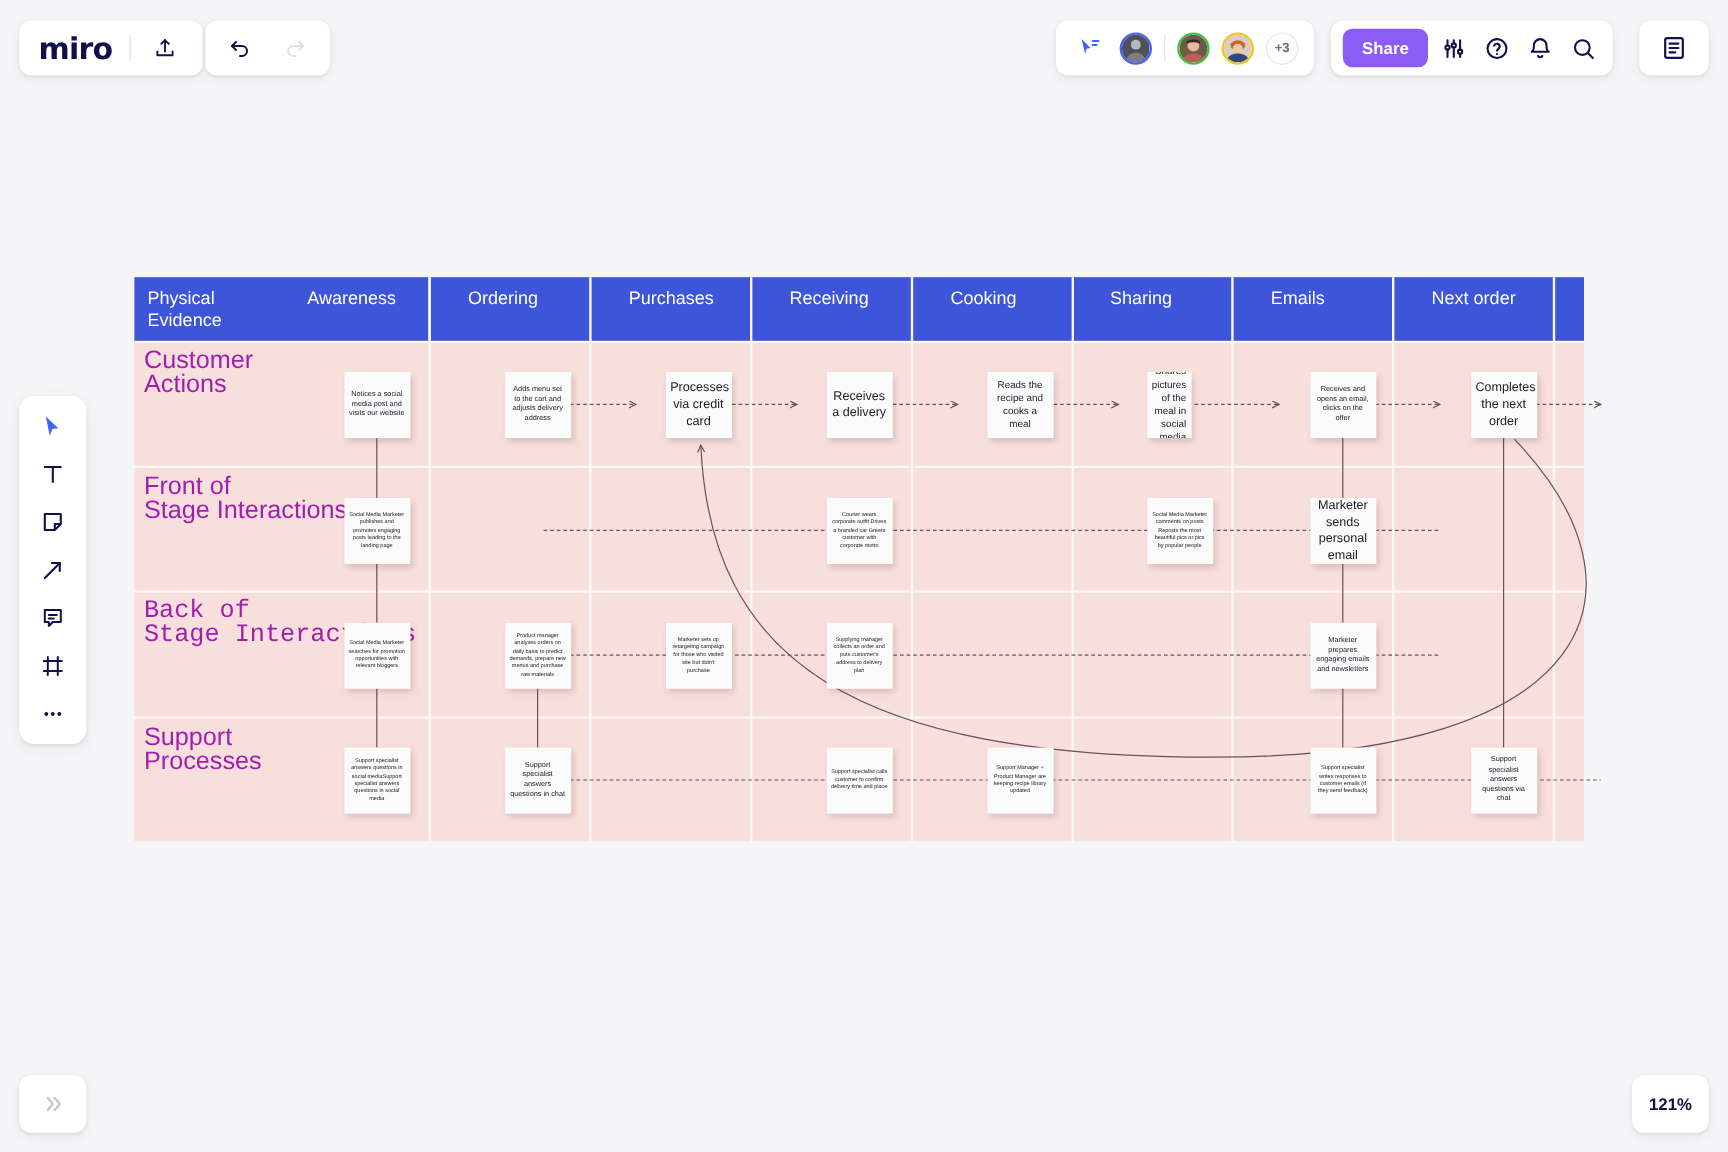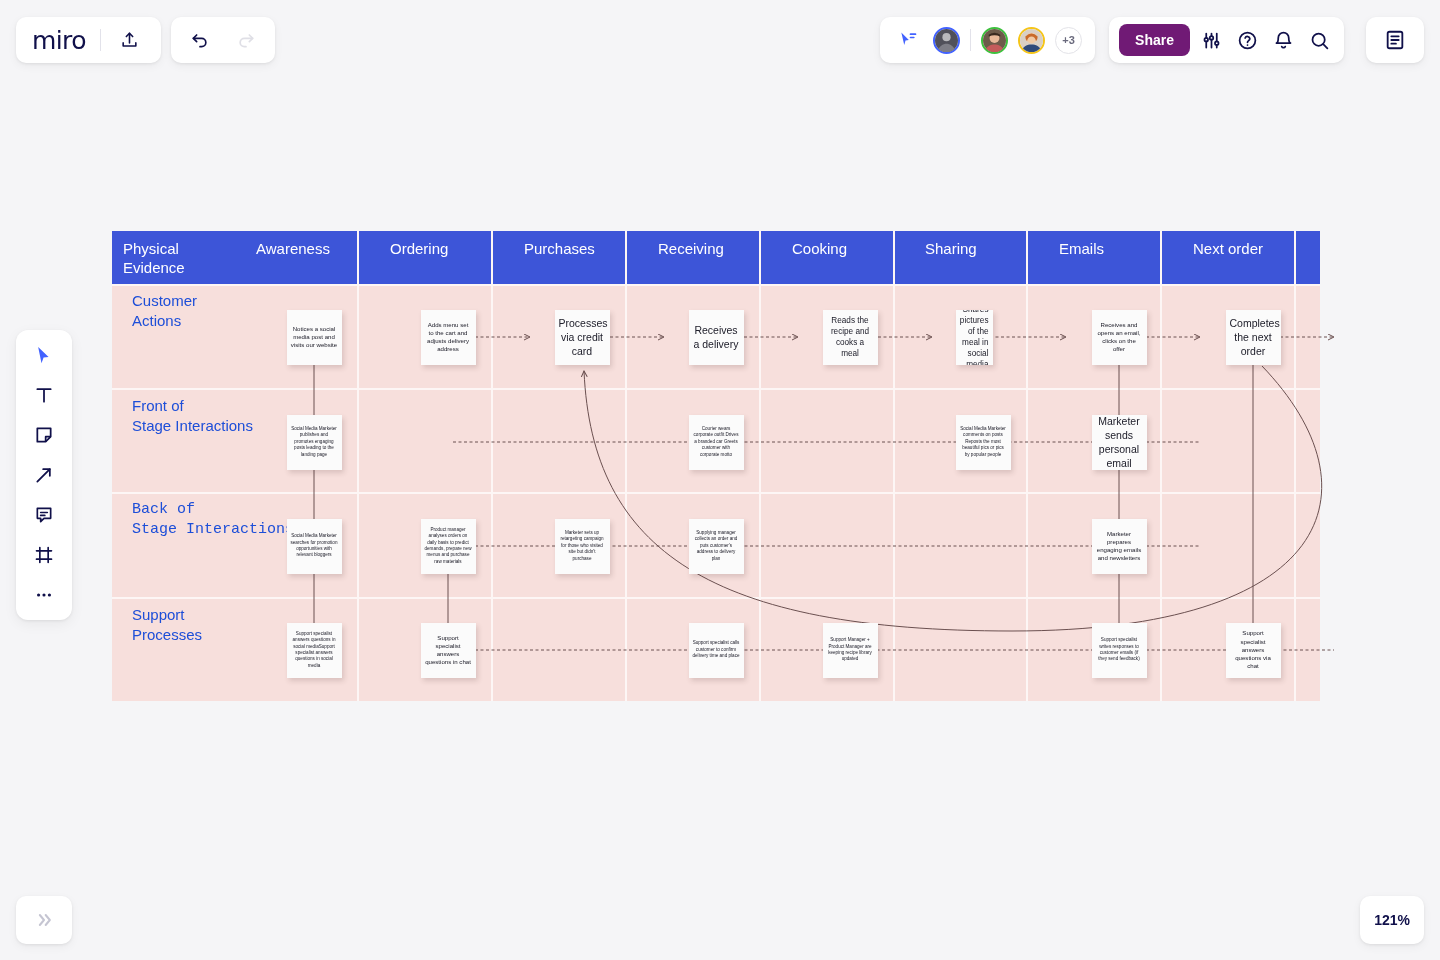--- a/index.html
+++ b/index.html
@@ -13,21 +13,21 @@
 
   
   .topbar { position: absolute; top: 0; left: 0; width: 1440px; height: 80px; }
   .pill {
     position: absolute; background: #fff; border-radius: 10px;
     box-shadow: 0 1px 3px rgba(0,0,0,.07), 0 3px 10px rgba(0,0,0,.05);
     display: flex; align-items: center; height: 46px;
   }
   #logo-pill { left: 16px; top: 17px; padding: 0 16px; gap: 14px; }
   .miro-logo {
-    font-family: "DejaVu Sans", sans-serif; font-weight: 400;
+    font-family: "DejaVu Sans", sans-serif; font-weight: 700;
     font-size: 25px; color: #10104a; letter-spacing: -0.6px;
   }
   .vdiv { width: 1px; height: 22px; background: #e2e2ea; }
   #history-pill { left: 171px; top: 17px; padding: 0 14px; gap: 16px; }
   #presence-pill { right: 345px; top: 17px; padding: 0 13px; gap: 10px; }
   #actions-pill { right: 96px; top: 17px; padding: 0 10px; gap: 6px; }
   #notes-pill { right: 16px; top: 17px; padding: 0 14px; }
 
   .icon-btn {
     display: flex; align-items: center; justify-content: center;
@@ -45,21 +45,21 @@
   .avatar.ring-yellow { border-color: #f5c518; }
   .av-face { position: absolute; inset: 0; }
   .plus-count {
     width: 27px; height: 27px; border-radius: 50%;
     border: 1.5px solid #e3e3e8; color: #6a6a7d;
     font-size: 11px; font-weight: 700; display: flex;
     align-items: center; justify-content: center; cursor: pointer;
     flex: 0 0 auto;
   }
   .share-btn {
-    background: #701a75; color: #fff; font-size: 14px; font-weight: 700;
+    background: #8b5cf6; color: #fff; font-size: 14px; font-weight: 700;
     border: none; border-radius: 8px; padding: 8px 16px; cursor: pointer;
     font-family: "Liberation Sans", sans-serif;
   }
 
   
   #left-toolbar {
     position: absolute; left: 16px; top: 330px; width: 56px;
     background: #fff; border-radius: 12px; padding: 10px 0;
     box-shadow: 0 1px 3px rgba(0,0,0,.07), 0 4px 14px rgba(0,0,0,.06);
     display: flex; flex-direction: column; align-items: center; gap: 10px;
@@ -92,23 +92,22 @@
   .grid-bg { position: absolute; inset: 0; background: #f7dfdc; }
   .hdr-band {
     position: absolute; left: 0; top: 0; width: 1208px; height: 54px;
     background: #3d55d8;
   }
   .cell-label {
     position: absolute; color: #fff; font-size: 15px; line-height: 19px;
     white-space: pre-line;
   }
   .row-label {
-    position: absolute; color: #1d4ed8; font-size: 15px; line-height: 20px;
+    position: absolute; color: #a21caf; font-size: 21px; line-height: 20px;
     white-space: pre-line;
-    margin-left: 12px;
   }
   .vline { position: absolute; top: 0; width: 2px; height: 470px; background: #fdf6f5; }
   .vline.hdr { background: #f7f7fb; height: 54px; }
   .hline { position: absolute; left: 0; width: 1208px; height: 2px; background: #fdf6f5; }
 
   
   .card {
     position: absolute; background: #fbfbfb;
     box-shadow: 2px 3px 5px rgba(70,40,40,.16);
     display: flex; align-items: center; justify-content: center;

